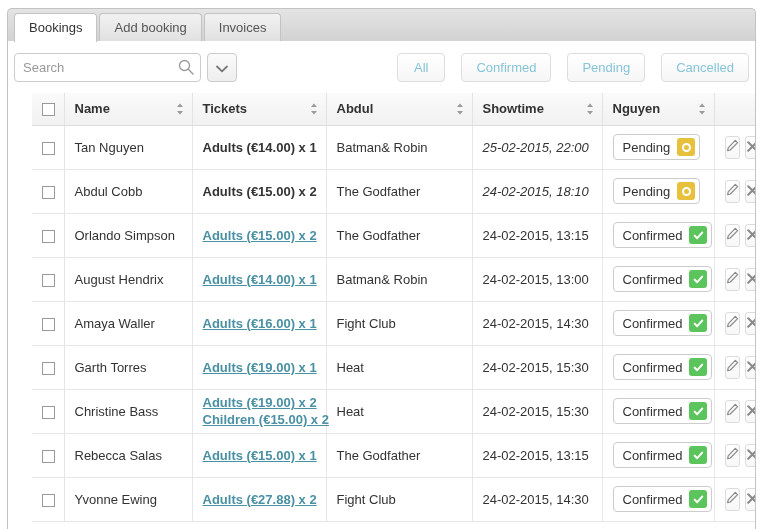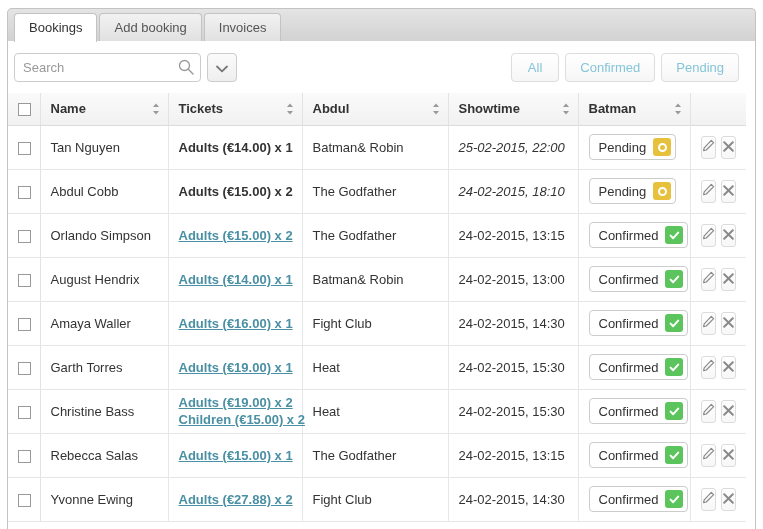--- a/index.html
+++ b/index.html
@@ -82,22 +82,22 @@
     position: absolute; left: 199px; top: 12px;
     width: 30px; height: 29px;
     background: linear-gradient(to bottom, #fbfbfb 0%, #eeeeee 100%);
     border: 1px solid #cccccc;
     border-radius: 4px;
     cursor: pointer;
     display: flex; align-items: center; justify-content: center;
   }
 
   .filters {
-    position: absolute; right: 16px; top: 12px;
-    display: flex; gap: 6px;
+    position: absolute; right: 6px; top: 12px;
+    display: flex; gap: 16px;
   }
   .filter-btn {
     height: 29px;
     line-height: 27px;
     padding: 0 14px;
     font-size: 13px;
     color: #85c5d8;
     background: linear-gradient(to bottom, #ffffff 0%, #f6f6f6 100%);
     border: 1px solid #dddddd;
     border-radius: 4px;
@@ -107,20 +107,21 @@
   .filter-btn.all { padding: 0 16px; }
 
   
   .table-wrap {
     position: absolute; left: 7px; top: 93px;
     width: 749px; height: 436px;
     border-left: 1px solid #c3c3c3;
     border-right: 1px solid #c3c3c3;
     background: #fff;
     overflow: hidden;
+    padding-left: 24px;
   }
   table.bookings {
     width: 738px;
     border-collapse: collapse;
     table-layout: fixed;
     font-size: 13px;
   }
   table.bookings th {
     height: 32px;
     background: linear-gradient(to bottom, #fafafa 0%, #f1f1f1 100%);
@@ -257,20 +258,23 @@
 
     <div class="filters">
       <div class="filter-btn all">
         <span>All</span>
       </div>
       <div class="filter-btn">
         <span>Confirmed</span>
       </div>
       <div class="filter-btn">
         <span>Pending</span>
+      </div>
+      <div class="filter-btn">
+        <span>Cancelled</span>
       </div>
     </div>
   </div>
 
   <div class="table-wrap">
     <table class="bookings">
       <colgroup>
         <col class="c-cb">
           <col class="c-name">
           <col class="c-tickets">
@@ -314,21 +318,21 @@
           <th>
             <span>Showtime</span>
             <span class="sort-icon">
               <svg width="8" height="13" viewBox="0 0 8 13">
                 <path d="M4 1 L7 4.6 L1 4.6 Z" fill="#9a9a9a"></path>
                 <path d="M4 12 L7 8.4 L1 8.4 Z" fill="#9a9a9a"></path>
               </svg>
             </span>
           </th>
           <th>
-            <span>Batman</span>
+            <span>Nguyen</span>
             <span class="sort-icon">
               <svg width="8" height="13" viewBox="0 0 8 13">
                 <path d="M4 1 L7 4.6 L1 4.6 Z" fill="#9a9a9a"></path>
                 <path d="M4 12 L7 8.4 L1 8.4 Z" fill="#9a9a9a"></path>
               </svg>
             </span>
           </th>
           <th></th>
         </tr>
       </thead>

